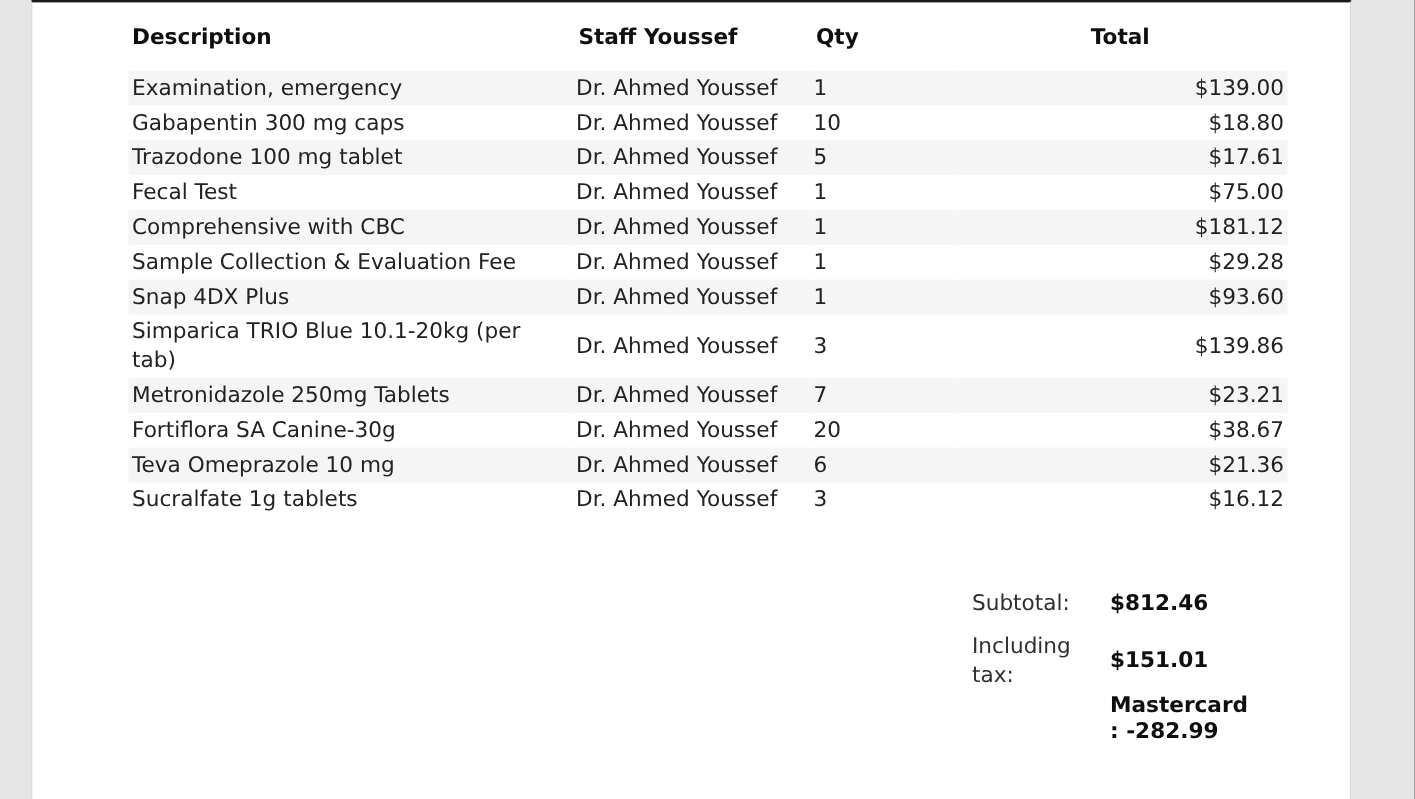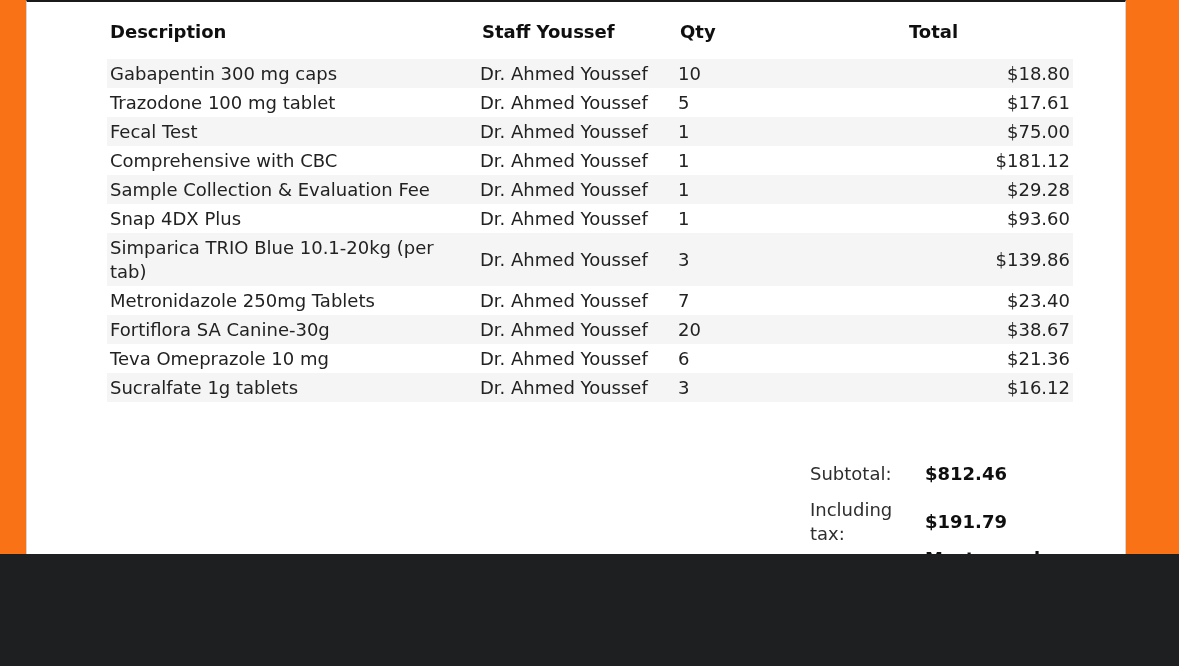--- a/index.html
+++ b/index.html
@@ -4,22 +4,22 @@
 <style>
   html, body {
     margin: 0;
     padding: 0;
     background: #1e1f21;
     font-family: "DejaVu Sans", "Liberation Sans", sans-serif;
   }
   .screen {
     position: relative;
     width: 1179px;
-    height: 554px;
-    background: #f97316;
+    height: 666px;
+    background: #e5e5e5;
     overflow: hidden;
   }
   .page {
     position: absolute;
     left: 26px;
     top: 0;
     width: 1098px; 
     bottom: 0;
     background: #ffffff;
     border-top: 2px solid #1a1a1a;
@@ -97,20 +97,26 @@
       <thead>
         <tr>
           <th>Description</th>
           <th>Staff Youssef</th>
           <th>Qty</th>
           <th class="num">Total</th>
         </tr>
       </thead>
       <tbody id="rows">
           <tr>
+        <td class="cell-desc">Examination, emergency</td>
+        <td class="cell-staff">Dr. Ahmed Youssef</td>
+        <td class="cell-qty">1</td>
+        <td class="cell-total">$139.00</td>
+      </tr>
+          <tr>
         <td class="cell-desc">Gabapentin 300 mg caps</td>
         <td class="cell-staff">Dr. Ahmed Youssef</td>
         <td class="cell-qty">10</td>
         <td class="cell-total">$18.80</td>
       </tr>
           <tr>
         <td class="cell-desc">Trazodone 100 mg tablet</td>
         <td class="cell-staff">Dr. Ahmed Youssef</td>
         <td class="cell-qty">5</td>
         <td class="cell-total">$17.61</td>
@@ -142,21 +148,21 @@
           <tr>
         <td class="cell-desc">Simparica TRIO Blue 10.1-20kg (per tab)</td>
         <td class="cell-staff">Dr. Ahmed Youssef</td>
         <td class="cell-qty">3</td>
         <td class="cell-total">$139.86</td>
       </tr>
           <tr>
         <td class="cell-desc">Metronidazole 250mg Tablets</td>
         <td class="cell-staff">Dr. Ahmed Youssef</td>
         <td class="cell-qty">7</td>
-        <td class="cell-total">$23.40</td>
+        <td class="cell-total">$23.21</td>
       </tr>
           <tr>
         <td class="cell-desc">Fortiflora SA Canine-30g</td>
         <td class="cell-staff">Dr. Ahmed Youssef</td>
         <td class="cell-qty">20</td>
         <td class="cell-total">$38.67</td>
       </tr>
           <tr>
         <td class="cell-desc">Teva Omeprazole 10 mg</td>
         <td class="cell-staff">Dr. Ahmed Youssef</td>
@@ -172,21 +178,21 @@
         </tbody>
     </table>
 
     <div class="summary">
       <div class="summary-row">
         <div class="summary-label">Subtotal:</div>
         <div class="summary-value">$812.46</div>
       </div>
       <div class="summary-row">
         <div class="summary-label">Including tax:</div>
-        <div class="summary-value">$191.79</div>
+        <div class="summary-value">$151.01</div>
       </div>
       <div class="summary-row payment">
         <div class="summary-label"></div>
         <div class="summary-value">Mastercard : -282.99</div>
       </div>
     </div>
 
   </div>
 </div>
 

